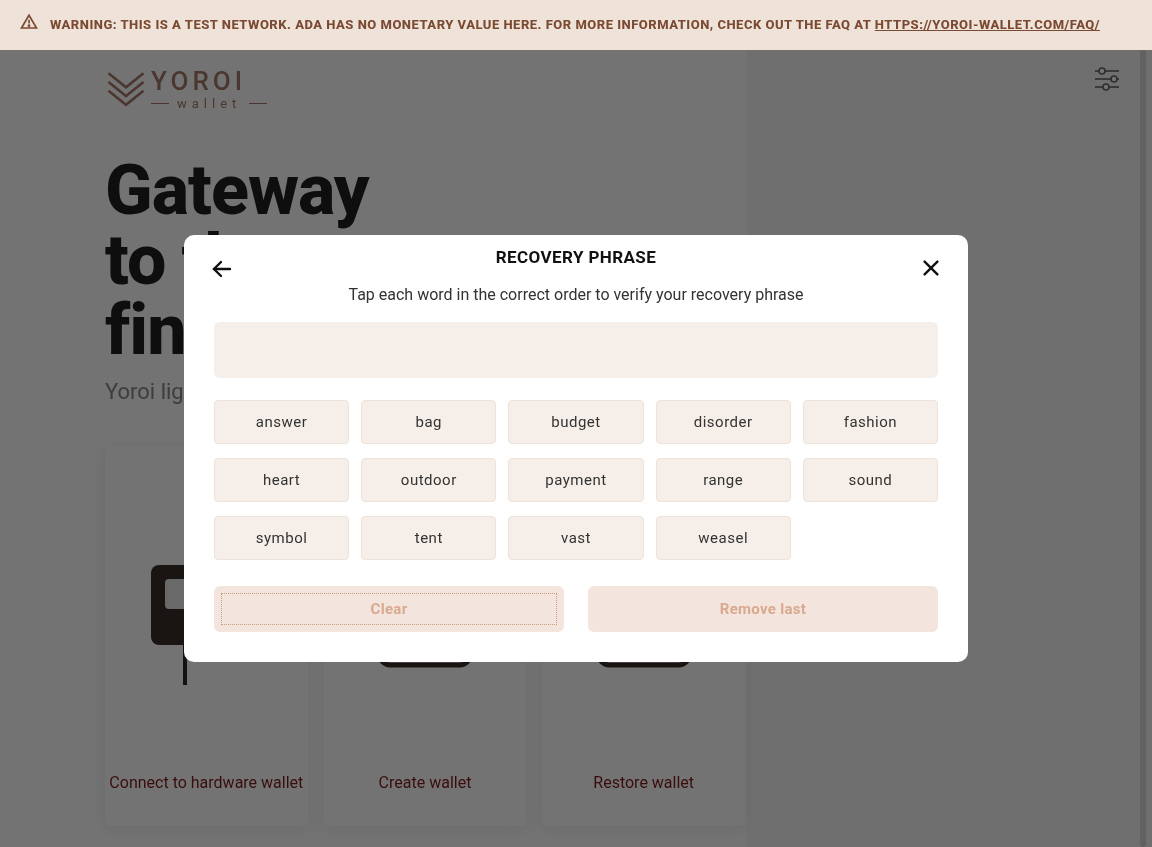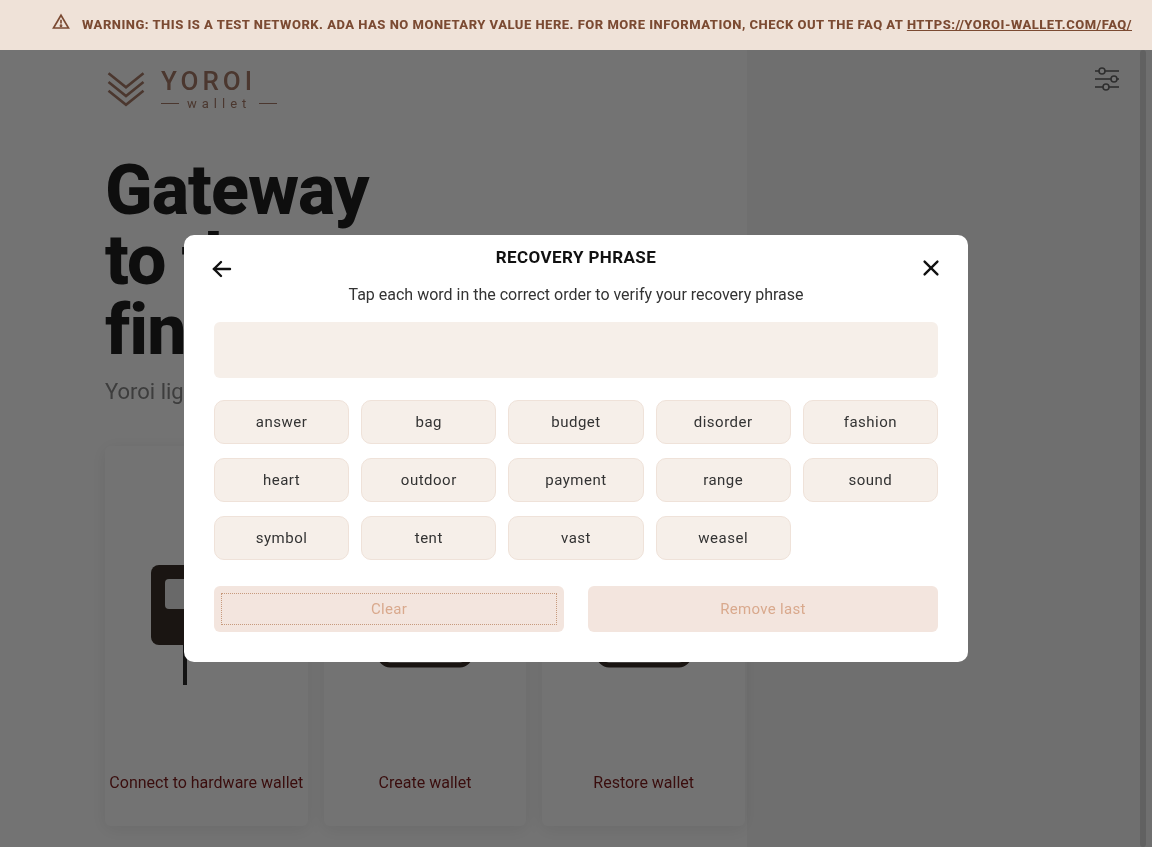--- a/index.html
+++ b/index.html
@@ -14,38 +14,38 @@
     --warn-text:#7b4a32;
     --soft-pink:#f3e5de;
     --dim-overlay:rgba(0,0,0,0.55);
   }
   *{box-sizing:border-box;font-family:-apple-system,BlinkMacSystemFont,"Segoe UI",Roboto,Helvetica,Arial,sans-serif;}
   html,body{margin:0;padding:0;width:1152px;height:847px;overflow:hidden;background:var(--bg);}
   
   .warn-bar{
     width:100%;height:50px;background:var(--warn-bg);color:var(--warn-text);
     font-size:13px;font-weight:800;letter-spacing:.5px;
-    display:flex;align-items:center;justify-content:flex-end;text-align:center;
+    display:flex;align-items:center;justify-content:flex-start;text-align:center;
     padding:0 20px;line-height:1.5;
   }
   .warn-bar a{text-decoration:underline;color:inherit;}
   .warn-icon{margin-right:12px;font-size:16px;}
   
   .page{position:relative;width:100%;height:calc(100% - 50px);}
   .split-right{
     position:absolute;top:0;right:0;width:405px;height:100%;
     background:#f7f7f7;
   }
   .split-right::before{
     content:"";position:absolute;right:6px;top:0;width:6px;height:100%;
     background:#d8d8d8;border-radius:3px;
   }
   
   .left{position:absolute;left:105px;top:0;width:640px;}
-  .logo-row{display:flex;align-items:center;gap:14px;margin-top:18px;}
+  .logo-row{display:flex;align-items:center;gap:4px;margin-top:18px;}
   .logo-row svg{display:block;}
   .logo-text{display:flex;flex-direction:column;line-height:1;color:var(--accent);}
   .logo-brand{font-size:26px;letter-spacing:4px;font-weight:500;}
   .logo-sub{font-size:13px;letter-spacing:5px;margin-top:3px;display:flex;align-items:center;gap:8px;}
   .logo-sub::before,.logo-sub::after{content:"";flex:0 0 18px;height:1px;background:var(--accent);}
   .hero-title{
     margin-top:45px;font-size:70px;font-weight:800;color:var(--text-dark);
     line-height:1.0;letter-spacing:-1px;
   }
   .hero-sub{margin-top:14px;font-size:22px;color:#888;}
@@ -75,25 +75,25 @@
   .modal-back,.modal-close{position:absolute;top:22px;font-size:22px;line-height:1;color:#111;cursor:pointer;}
   .modal-back{left:26px;}
   .modal-close{right:26px;}
   .selected-area{
     width:100%;height:56px;background:var(--word-bg);border-radius:6px;margin-top:18px;
   }
   .word-grid{
     display:grid;grid-template-columns:repeat(5,1fr);gap:14px 12px;margin-top:22px;
   }
   .word-btn{
-    background:var(--word-bg);border:1px solid var(--word-border);border-radius:10px;
+    background:var(--word-bg);border:1px solid var(--word-border);border-radius:4px;
     height:44px;display:flex;align-items:center;justify-content:center;
     font-size:15px;letter-spacing:.5px;color:#333;cursor:pointer;
   }
-  .action-row{display:flex;gap:24px;margin-top:26px;}
+  .action-row{display:flex;gap:24px;margin-top:26px;font-weight:bold;}
   .action-btn{
     flex:1;height:46px;border-radius:6px;background:var(--soft-pink);
     display:flex;align-items:center;justify-content:center;
     font-size:15px;color:#d9a98d;letter-spacing:.3px;cursor:pointer;
   }
   .action-btn.focused{outline:1px dotted #c79a7d;outline-offset:-8px;}
 </style>
 </head>
 <body>
 

